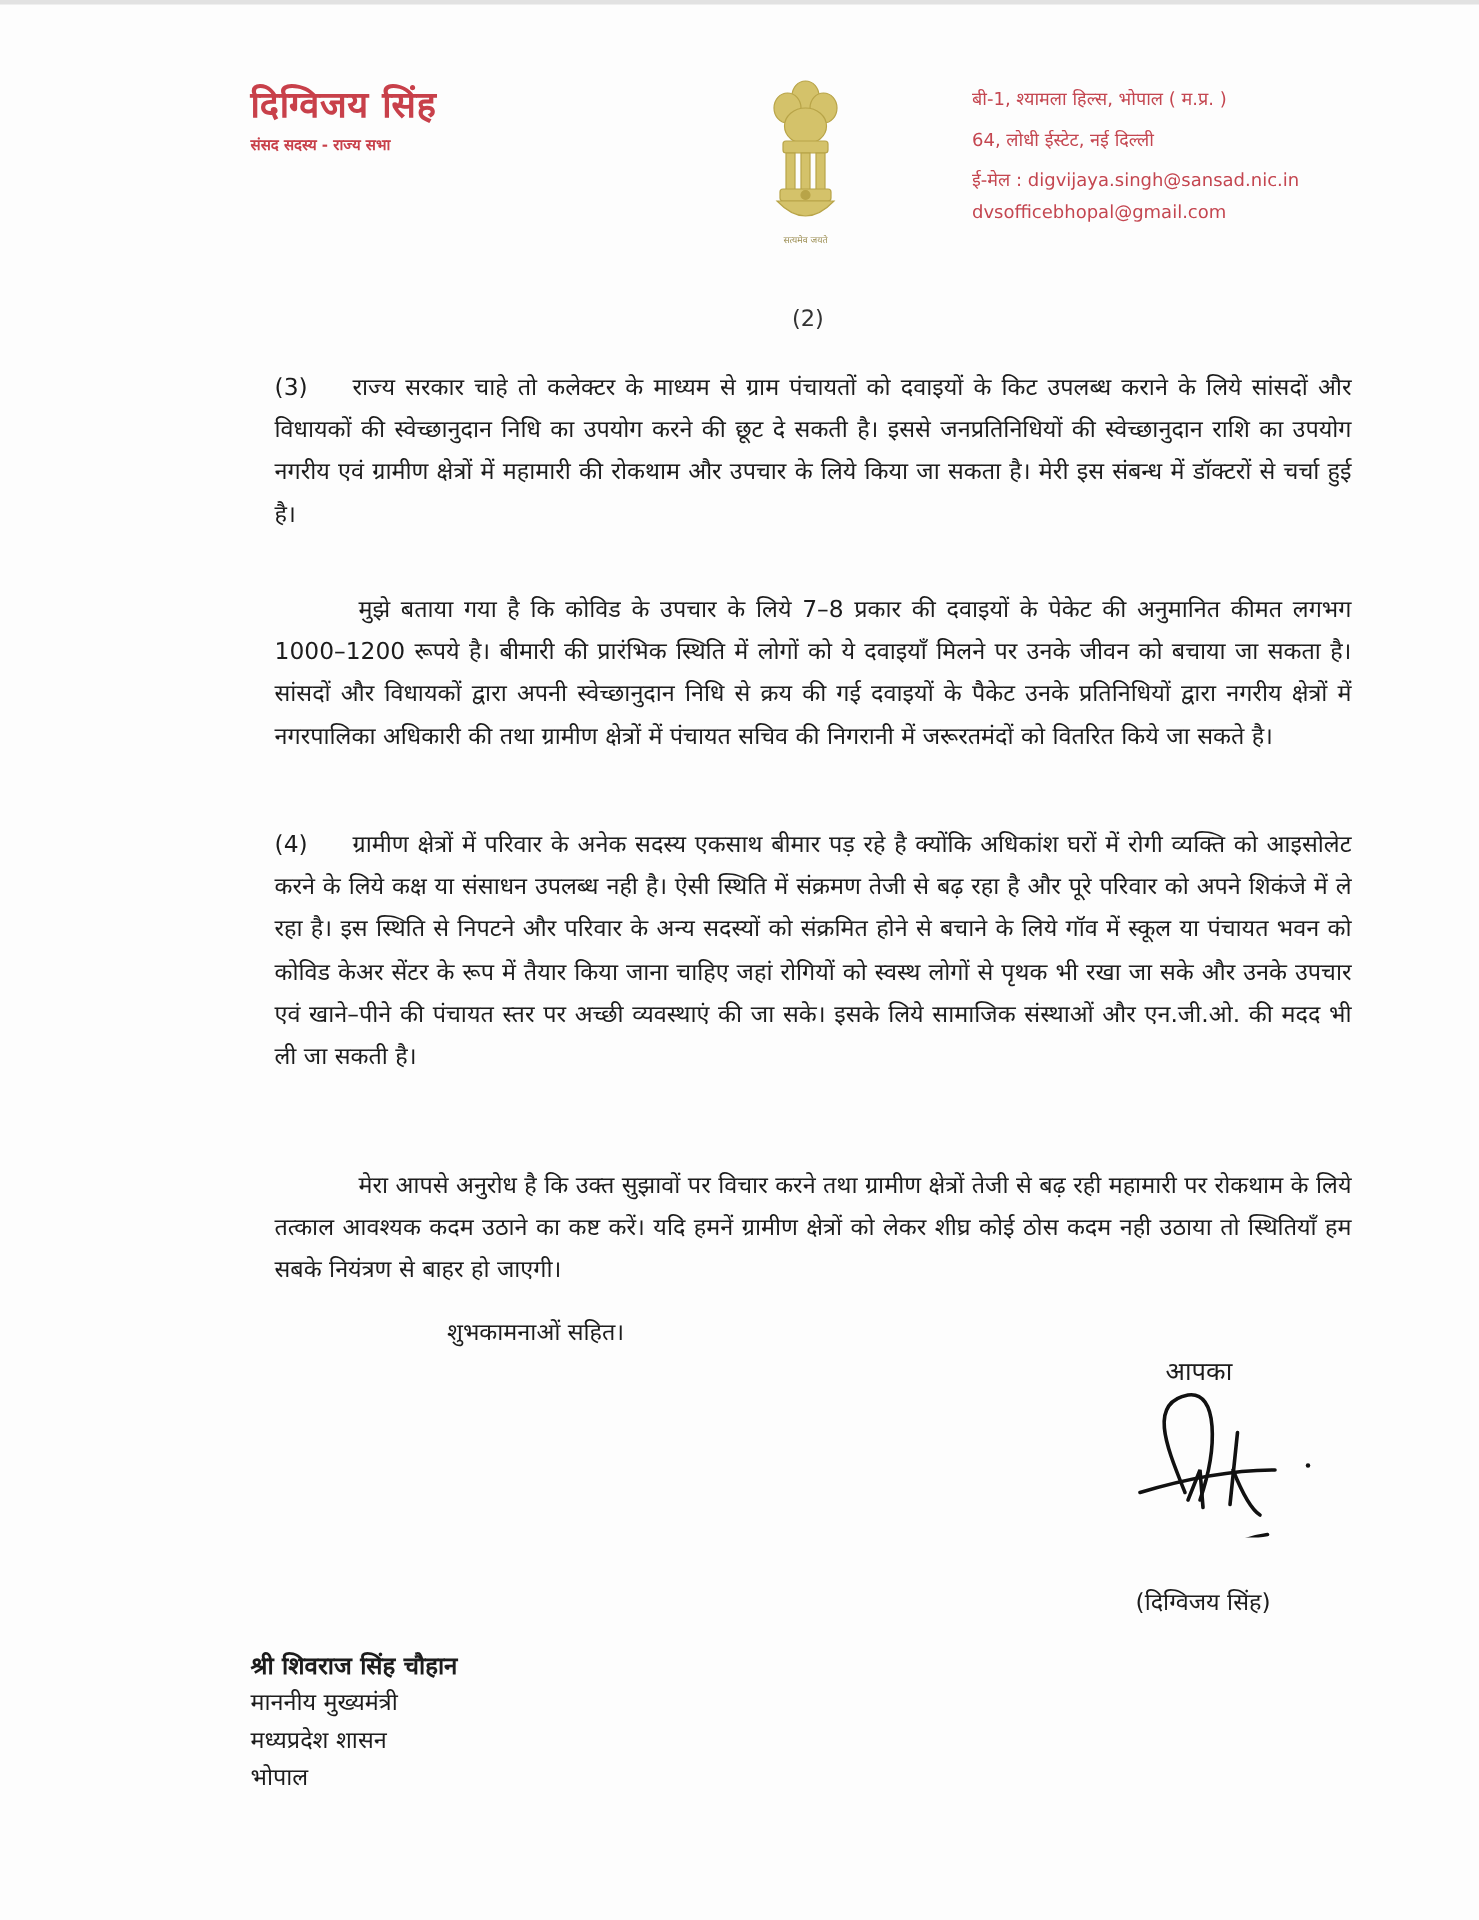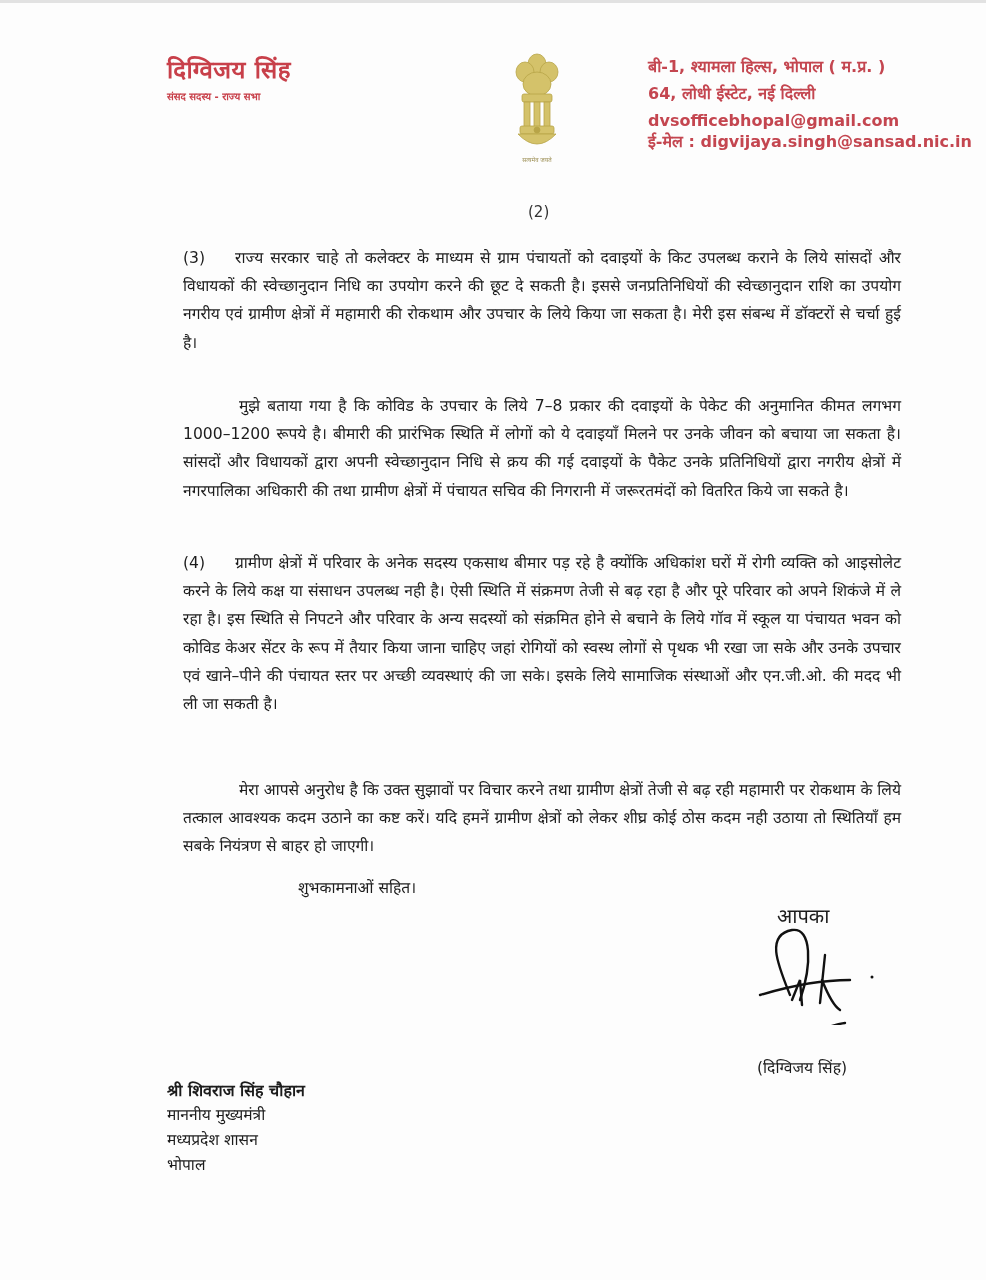--- a/index.html
+++ b/index.html
@@ -9,40 +9,40 @@
   }
   .topbar { position: absolute; left: 0; top: 0; width: 986px; height: 3px; background: #e2e2e2; }
   .letterhead-name {
     position: absolute; left: 167px; top: 52px; font-size: 24px; font-weight: bold; color: #c8404a; letter-spacing: 0.5px;
   }
   .letterhead-title {
     position: absolute; left: 167px; top: 89px; font-size: 10px; font-weight: bold; color: #c8404a;
   }
   .emblem { position: absolute; left: 508px; top: 50px; width: 58px; height: 118px; }
   .contact {
-    position: absolute; left: 648px; top: 56px; font-size: 16px; color: #c44650; line-height: 21px; font-weight: bold;
+    position: absolute; left: 648px; top: 56px; font-size: 12px; color: #c44650; line-height: 21px; font-weight: normal;
   }
   .contact .gap { height: 6px; }
   .page-number { position: absolute; left: 528px; top: 203px; font-size: 15px; color: #333; }
   .para {
     position: absolute; left: 183px; width: 718px; font-size: 15.6px; line-height: 28.2px;
     text-align: justify; color: #1c1c1c;
   }
   .para .num { display: inline-block; width: 52px; }
   .para .indent { display: inline-block; width: 56px; }
   #p3 { top: 244px; }
   #p3b { top: 392px; }
   #p4 { top: 549px; }
   #p5 { top: 776px; }
   .closing { position: absolute; left: 298px; top: 876px; font-size: 15.6px; }
-  .yours { position: absolute; left: 777px; top: 902px; font-size: 20px; }
+  .yours { position: absolute; left: 777px; top: 902px; font-size: 17px; }
   .signature { position: absolute; left: 750px; top: 925px; width: 140px; height: 100px; }
   .signatory { position: absolute; left: 757px; top: 1023px; font-size: 15.6px; margin-top: 33px; }
   .addressee { position: absolute; left: 167px; top: 1078px; font-size: 15.6px; line-height: 25px; }
-  .addressee .name { font-weight: bold; font-size: 16px; }
+  .addressee .name { font-weight: bold; font-size: 16px; margin-top: 20px; }
 </style>
 </head>
 <body>
 
 <div class="topbar"></div>
 
 <div class="letterhead-name">दिग्विजय सिंह</div>
 <div class="letterhead-title">संसद सदस्य - राज्य सभा</div>
 
 <svg class="emblem" viewBox="0 0 58 118">
@@ -60,22 +60,22 @@
     <path d="M10 84 Q29 104 48 84 Z"></path>
   </g>
   <text x="29" y="112" font-size="6" text-anchor="middle" fill="#9a8c50">सत्यमेव जयते</text>
 </svg>
 
 <div class="contact">
   <div>बी-1, श्यामला हिल्स, भोपाल ( म.प्र. )</div>
   <div class="gap"></div>
   <div>64, लोधी ईस्टेट, नई दिल्ली</div>
   <div class="gap"></div>
+  <div>ई-मेल : digvijaya.singh@sansad.nic.in</div>
   <div>dvsofficebhopal@gmail.com</div>
-  <div>ई-मेल : digvijaya.singh@sansad.nic.in</div>
 </div>
 
 <div class="page-number">(2)</div>
 
 <div class="para" id="p3">
   <span class="num">(3)</span><span>राज्य सरकार चाहे तो कलेक्टर के माध्यम से ग्राम पंचायतों को दवाइयों के किट उपलब्ध कराने के लिये सांसदों और विधायकों की स्वेच्छानुदान निधि का उपयोग करने की छूट दे सकती है। इससे जनप्रतिनिधियों की स्वेच्छानुदान राशि का उपयोग नगरीय एवं ग्रामीण क्षेत्रों में महामारी की रोकथाम और उपचार के लिये किया जा सकता है। मेरी इस संबन्ध में डॉक्टरों से चर्चा हुई है।</span>
 </div>
 
 <div class="para" id="p3b">
   <span class="indent"></span><span>मुझे बताया गया है कि कोविड के उपचार के लिये 7–8 प्रकार की दवाइयों के पेकेट की अनुमानित कीमत लगभग 1000–1200 रूपये है। बीमारी की प्रारंभिक स्थिति में लोगों को ये दवाइयाँ मिलने पर उनके जीवन को बचाया जा सकता है। सांसदों और विधायकों द्वारा अपनी स्वेच्छानुदान निधि से क्रय की गई दवाइयों के पैकेट उनके प्रतिनिधियों द्वारा नगरीय क्षेत्रों में नगरपालिका अधिकारी की तथा ग्रामीण क्षेत्रों में पंचायत सचिव की निगरानी में जरूरतमंदों को वितरित किये जा सकते है।</span>

